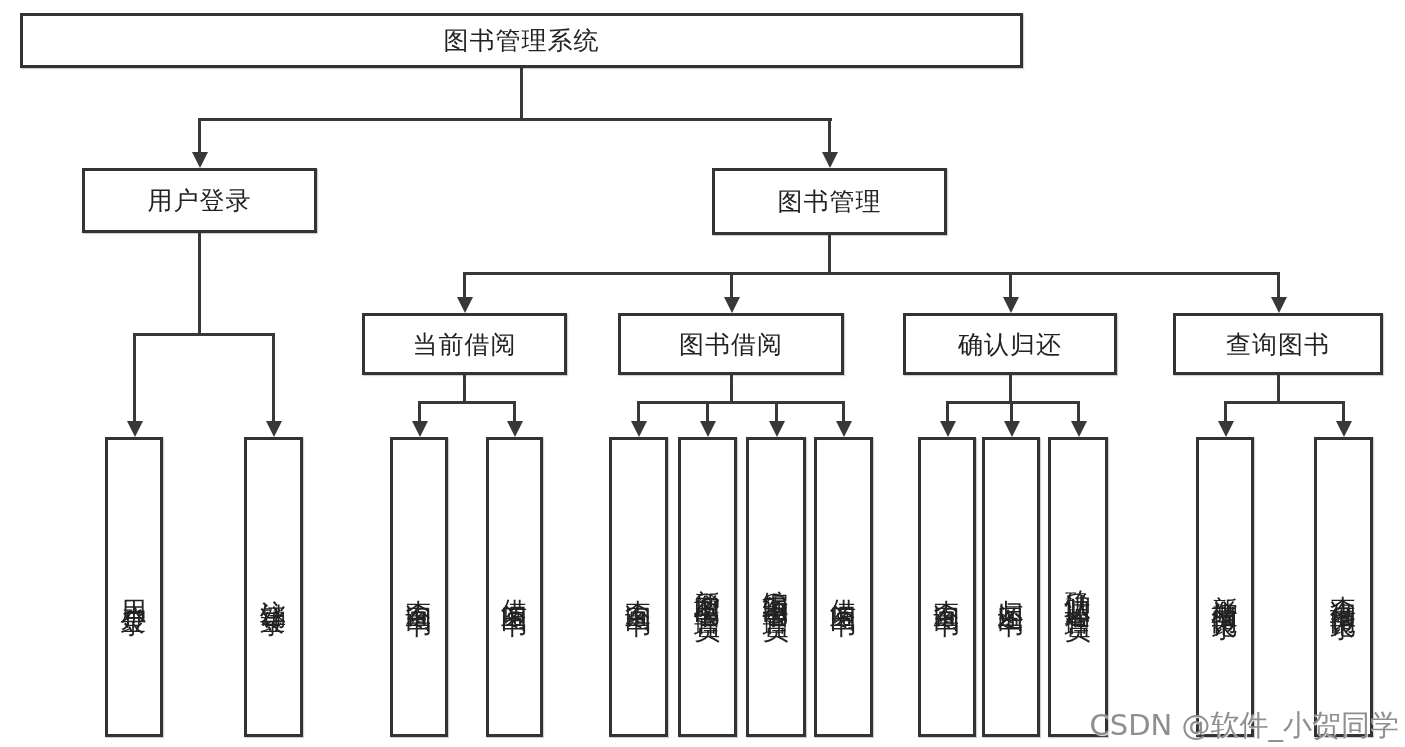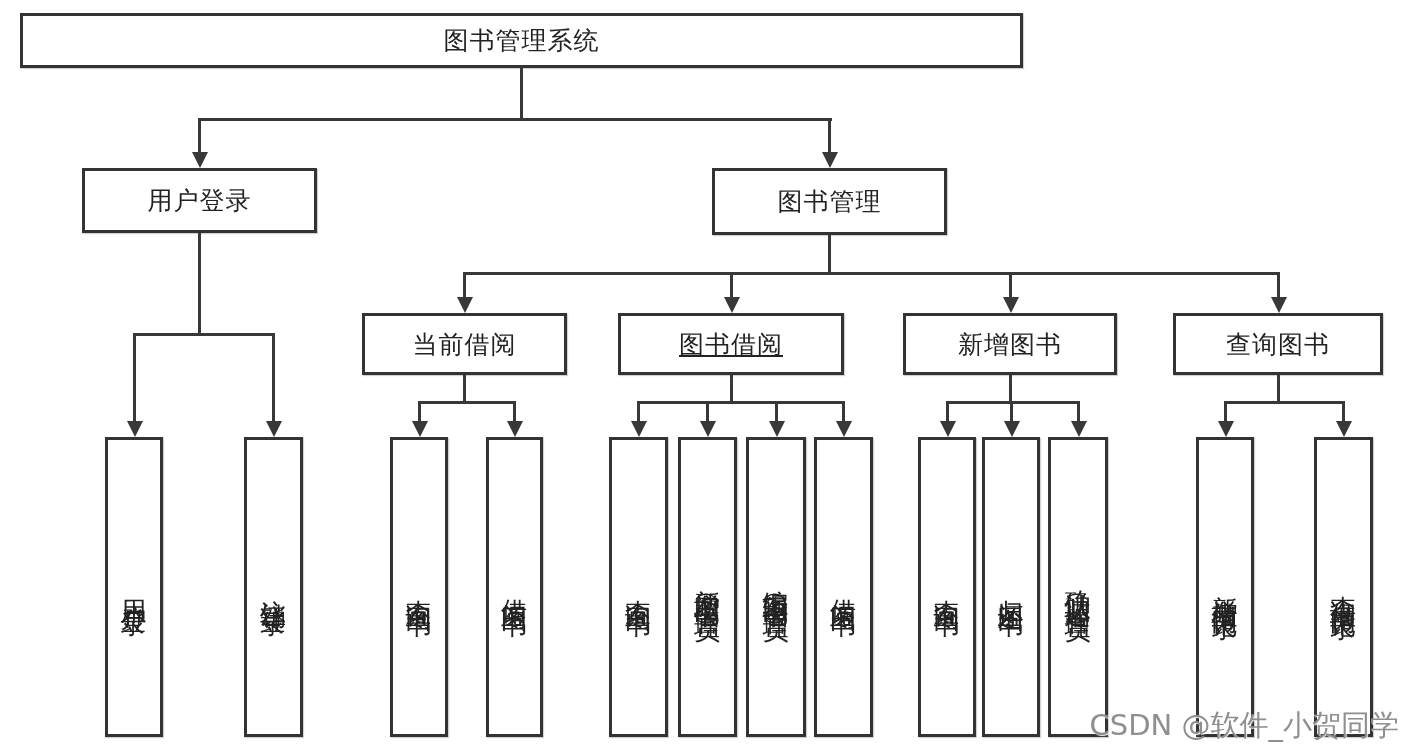--- a/index.html
+++ b/index.html
@@ -83,25 +83,25 @@
   <div class="v" style="left:828px; top:233px; height:42px;"></div>
   <div class="h" style="left:463px; top:272px; width:817px;"></div>
   <div class="drop" style="left:463px; top:272px; height:25px;"></div>
   <div class="drop" style="left:730px; top:272px; height:25px;"></div>
   <div class="drop" style="left:1009px; top:272px; height:25px;"></div>
   <div class="drop" style="left:1277px; top:272px; height:25px;"></div>
 
   <div class="box" style="left:362px; top:313px; width:205px; height:62px;">
     <span class="hlabel">当前借阅</span>
   </div>
-  <div class="box" style="left:618px; top:313px; width:226px; height:62px;text-decoration:underline;">
+  <div class="box" style="left:618px; top:313px; width:226px; height:62px;">
     <span class="hlabel">图书借阅</span>
   </div>
   <div class="box" style="left:903px; top:313px; width:214px; height:62px;">
-    <span class="hlabel">新增图书</span>
+    <span class="hlabel">确认归还</span>
   </div>
   <div class="box" style="left:1173px; top:313px; width:210px; height:62px;">
     <span class="hlabel">查询图书</span>
   </div>
 
   <div class="v" style="left:463px; top:375px; height:29px;"></div>
   <div class="h" style="left:418px; top:401px; width:98px;"></div>
   <div class="drop" style="left:418px; top:401px; height:20px;"></div>
   <div class="drop" style="left:513px; top:401px; height:20px;"></div>
 

